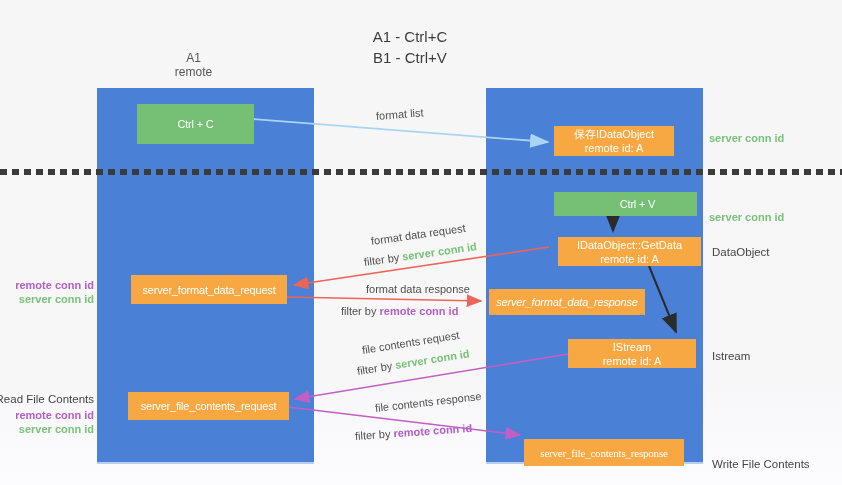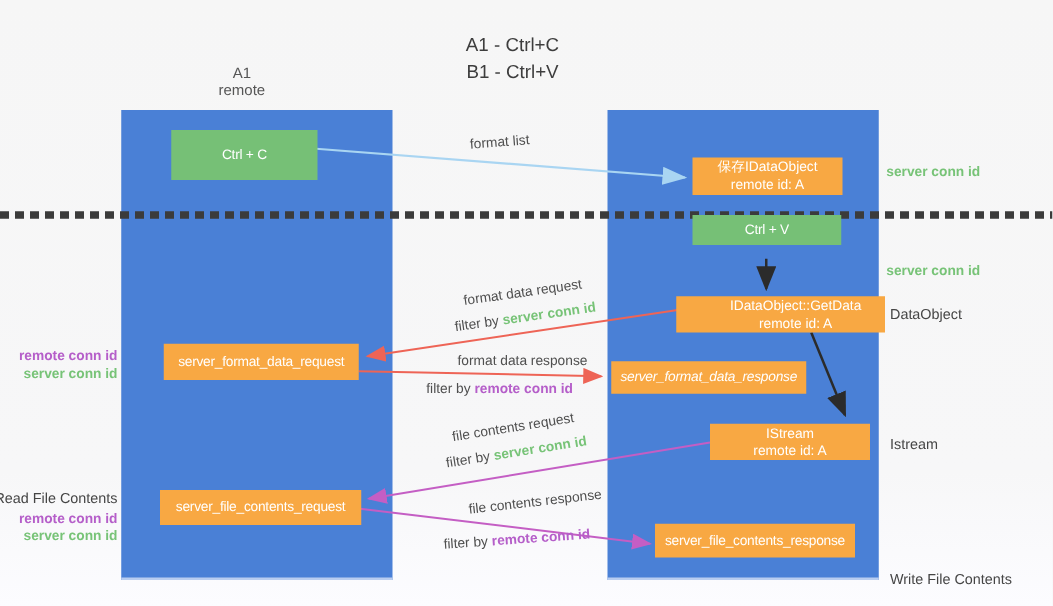--- a/index.html
+++ b/index.html
@@ -101,25 +101,25 @@
 
   <div class="node green" style="left:137px;top:104px;width:117px;height:40px;">
     <div class="single">Ctrl + C</div>
   </div>
 
   <div class="node orange" style="left:554px;top:126px;width:120px;height:30px;">
     <div class="ln">保存IDataObject</div>
     <div class="ln">remote id: A</div>
   </div>
 
-  <div class="node green" style="left:554px;top:172px;width:119px;height:24px;">
+  <div class="node green" style="left:554px;top:192px;width:119px;height:24px;padding-left:24px;">
     <div class="single">Ctrl + V</div>
   </div>
 
-  <div class="node orange" style="left:541px;top:237px;width:143px;height:29px;padding-left:24px;">
+  <div class="node orange" style="left:558px;top:237px;width:143px;height:29px;">
     <div class="ln">IDataObject::GetData</div>
     <div class="ln">remote id: A</div>
   </div>
 
   <div class="node orange" style="left:131px;top:275px;width:156px;height:29px;">
     <div class="single">server_format_data_request</div>
   </div>
 
   <div class="node orange" style="left:489px;top:289px;width:156px;height:26px;font-style:italic;">
     <div class="single">server_format_data_response</div>
@@ -127,21 +127,21 @@
 
   <div class="node orange" style="left:568px;top:339px;width:128px;height:29px;">
     <div class="ln">IStream</div>
     <div class="ln">remote id: A</div>
   </div>
 
   <div class="node orange" style="left:128px;top:392px;width:161px;height:28px;">
     <div class="single">server_file_contents_request</div>
   </div>
 
-  <div class="node orange" style="left:524px;top:419px;width:160px;height:27px;">
+  <div class="node orange" style="left:524px;top:439px;width:160px;height:27px;font-family:Liberation Serif, serif;">
     <div class="single">server_file_contents_response</div>
   </div>
 
   <div class="alabel" style="left:376px;top:110px;transform:rotate(-4.5deg);">format list</div>
 
   <div class="alabel" style="left:371px;top:235px;transform:rotate(-8deg);">format data request</div>
   <div class="alabel" style="left:364px;top:256px;transform:rotate(-8deg);">
     <span>filter by</span> <span class="green-t">server conn id</span>
   </div>
 

